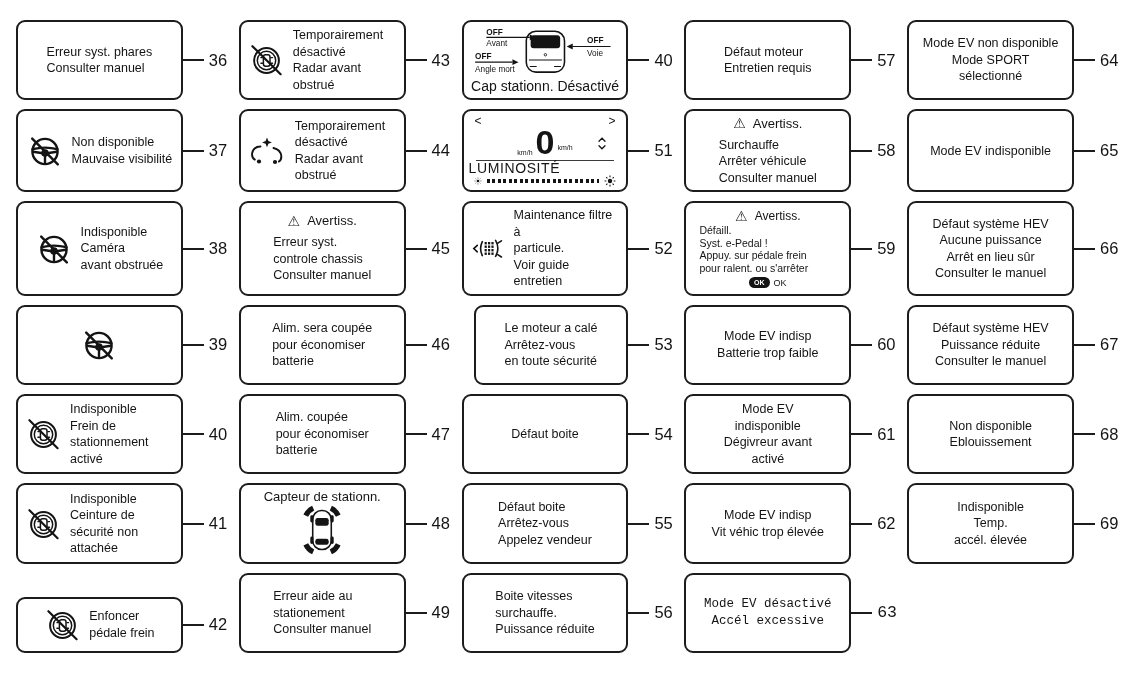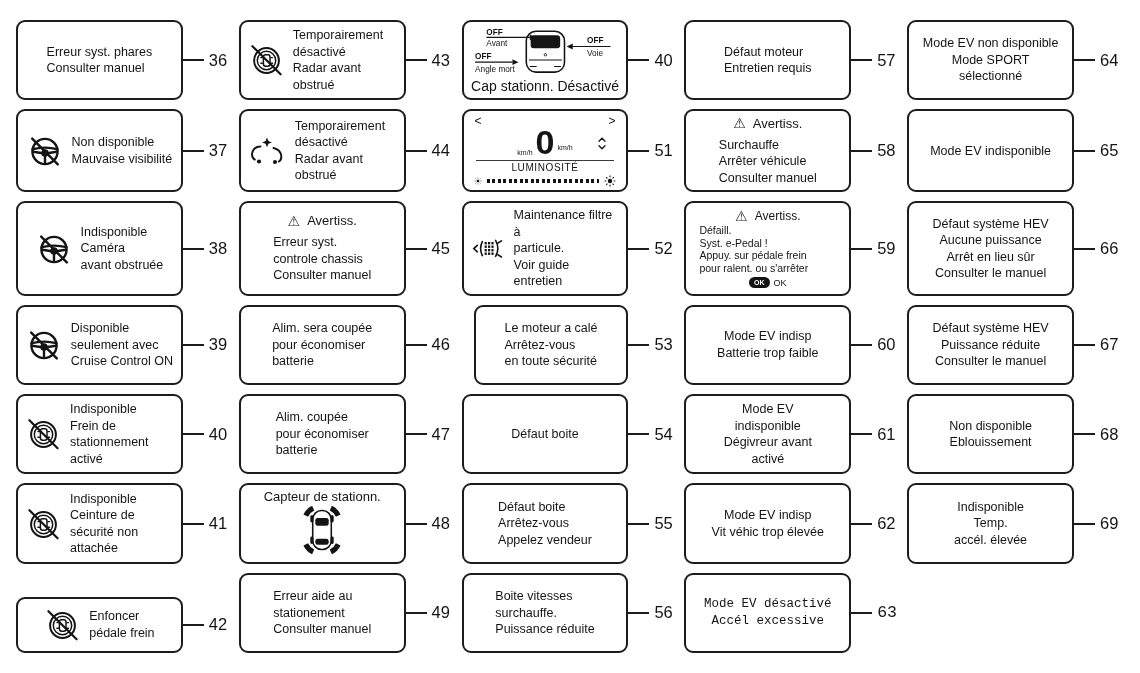--- a/index.html
+++ b/index.html
@@ -38,21 +38,21 @@
   .cam-caption{text-align:center;font-size:14px;line-height:15px;white-space:nowrap;padding-bottom:1px;}
   .spd{width:100%;height:100%;position:relative;box-sizing:border-box;}
   .spd-chev{position:absolute;top:1px;font-size:12px;line-height:12px;}
   .spd-chev.l{left:6px;} .spd-chev.r{right:6px;}
   .spd-main{display:flex;justify-content:center;align-items:flex-end;gap:3px;margin-top:11px;height:32px;}
   .spd-kmh{font-size:7px;line-height:8px;}
   .spd-kmh.rt{margin-bottom:5px;}
   .spd-val{font-size:34px;font-weight:bold;line-height:29px;}
   .spd-ud{position:absolute;right:15px;top:23px;display:flex;}
   .spd-rule{border-top:1.5px solid #3a3a3a;margin:3px 7px 2px;}
-  .spd-lum{text-align:center;font-size:10px;letter-spacing:.6px;line-height:10px;}
+  .spd-lum{font-size:14px;letter-spacing:.6px;line-height:10px;}
   .spd-slider{display:flex;align-items:center;justify-content:center;gap:5px;margin-top:2px;}
   .dots{width:112px;height:4px;background:repeating-linear-gradient(90deg,#141414 0 3px,transparent 3px 5.5px);}
 </style>
 </head>
 <body>
 
 <div class="grid">
     <div class="cell" style="grid-area: 1 / 1;">
       <div class="box">
         <div class="content-row">
@@ -113,25 +113,20 @@
         <div class="content-row">
           <span class="icon">
             <svg width="36" height="36" viewBox="0 0 36 36" fill="none" stroke="#141414" stroke-width="2.4" stroke-linecap="round">
    <circle cx="18" cy="18.5" r="12.6"></circle>
               <path d="M5.6 16.2 Q18 13 30.4 16.2"></path>
    <circle cx="18" cy="20" r="3.8" fill="#141414" stroke="none"></circle>
    <path d="M6.2 18.8 L14.3 20 M29.8 18.8 L21.7 20 M18 23.8 V29.2"></path>
    <path d="M5.2 5.6 L30.8 31.4"></path>
             </svg>
           </span>
-          <div class="lines">
-            <div>Disponible</div>
-            <div>seulement avec</div>
-            <div>Cruise Control ON</div>
-          </div>
         </div>
       </div>
       <div class="connector"></div>
       <div class="num">39</div>
     </div>
     <div class="cell" style="grid-area: 5 / 1;">
       <div class="box">
         <div class="content-row">
           <span class="icon">
             <svg width="36" height="36" viewBox="0 0 36 36" fill="none" stroke="#141414" stroke-linecap="round">

